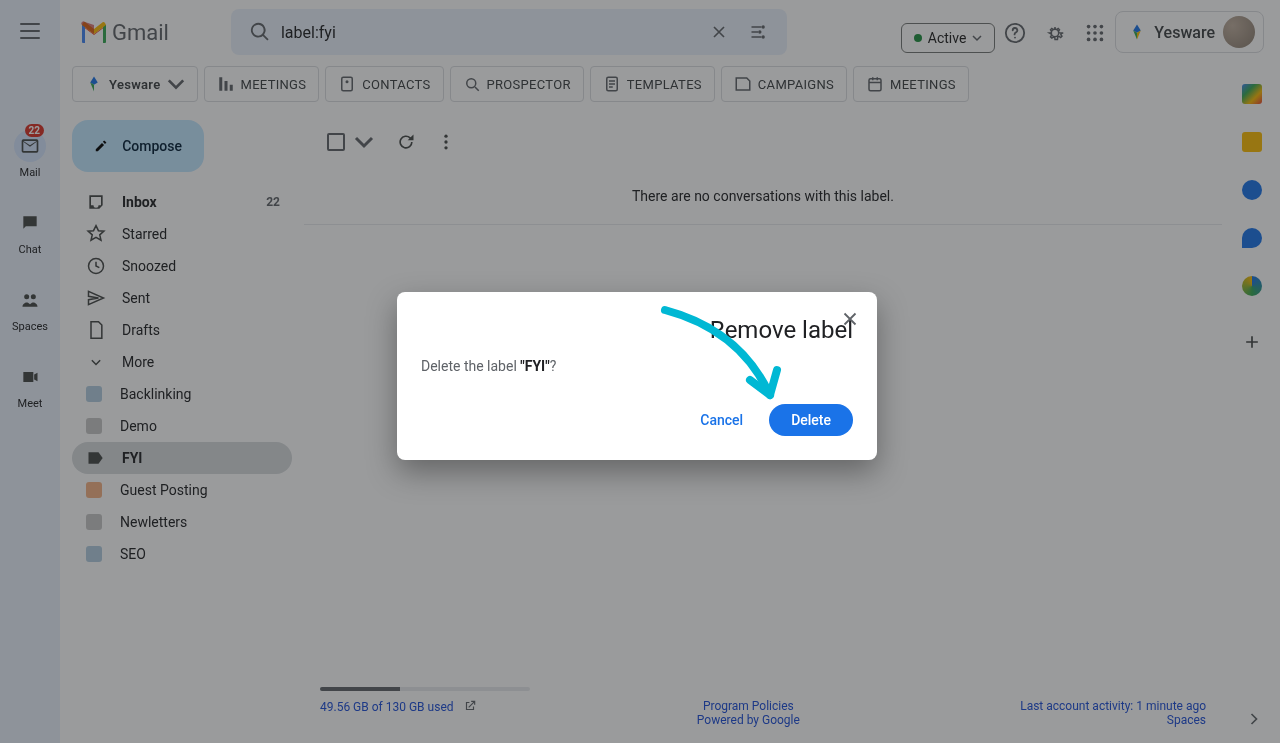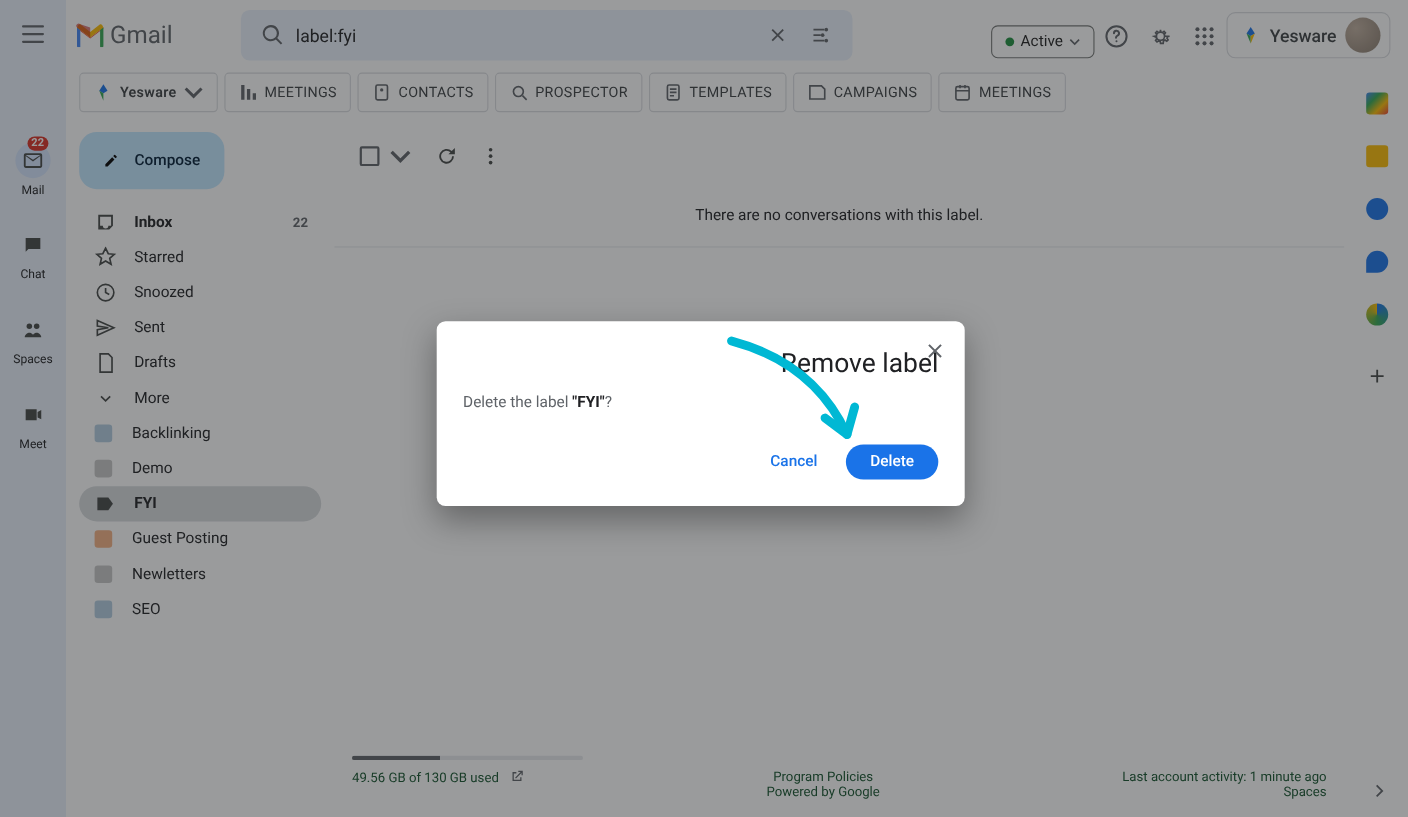--- a/index.html
+++ b/index.html
@@ -9,21 +9,21 @@
 .app-rail { position:absolute; left:0; top:0; width:60px; height:100%; background:#eaf1fb; display:flex; flex-direction:column; align-items:center; padding-top:18px; z-index:5; }
 .hamburger { width:24px; height:24px; margin-bottom:88px; cursor:pointer; }
 .hamburger div { height:2px; background:#5f6368; margin:5px 2px; border-radius:1px; }
 .rail-item { display:flex; flex-direction:column; align-items:center; font-size:11px; color:#202124; margin-bottom:28px; cursor:pointer; position:relative; }
 .rail-icon { width:32px; height:32px; display:flex; align-items:center; justify-content:center; border-radius:16px; margin-bottom:4px; }
 .rail-icon.active { background:#d3e3fd; }
 .rail-icon svg { width:20px; height:20px; fill:#444746; }
 .rail-badge { position:absolute; top:-6px; right:2px; background:#d93025; color:#fff; font-size:10px; font-weight:700; padding:1px 4px; border-radius:8px; }
 
 
-.header { position:absolute; left:48px; right:0; top:0; height:64px; display:flex; align-items:center; padding:0 16px; }
+.header { position:absolute; left:60px; right:0; top:0; height:64px; display:flex; align-items:center; padding:0 16px; }
 .logo { display:flex; align-items:center; margin-left:4px; }
 .logo-text { font-size:22px; color:#5f6368; margin-left:4px; }
 .search { flex:0 0 556px; height:46px; background:#eaf1fb; border-radius:8px; display:flex; align-items:center; margin-left:62px; padding:0 8px; }
 .search svg.sicon { width:22px; height:22px; fill:#5f6368; margin:0 10px; }
 .search input { flex:1; border:none; background:transparent; font-size:16px; color:#202124; outline:none; }
 .search .clear, .search .tune { width:40px; height:40px; display:flex; align-items:center; justify-content:center; cursor:pointer; border-radius:50%; }
 .search .clear svg, .search .tune svg { width:20px; height:20px; fill:#5f6368; }
 .header-right { margin-left:auto; display:flex; align-items:flex-end; gap:0; }
 .chip { display:flex; align-items:center; gap:6px; border:1px solid #747775; padding:6px 12px; border-radius:6px; font-size:14px; color:#1f1f1f; cursor:pointer; }
 .status-dot { width:8px; height:8px; background:#1e8e3e; border-radius:50%; }
@@ -53,21 +53,21 @@
 
 .main { position:absolute; left:304px; right:58px; top:112px; bottom:0; background:#fff; border-radius:16px 16px 0 0; display:flex; flex-direction:column; }
 .mtoolbar { display:flex; align-items:center; gap:4px; padding:12px 14px; }
 .mtoolbar .cbx { width:18px; height:18px; border:2px solid #5f6368; border-radius:2px; }
 .mtoolbar svg { width:20px; height:20px; fill:#444746; }
 .micon { width:36px; height:36px; display:flex; align-items:center; justify-content:center; border-radius:50%; cursor:pointer; }
 .empty-msg { text-align:center; padding:16px 0 20px; border-bottom:1px solid #e8eaed; font-size:14px; color:#202124; }
 .main-bottom { margin-top:auto; padding:16px; }
 .bar { width:210px; height:4px; background:#e8eaed; border-radius:2px; overflow:hidden; }
 .bar-fill { height:100%; background:#5f6368; }
-.footer-row { display:flex; justify-content:space-between; font-size:12px; color:#14532d; margin-top:8px; }
+.footer-row { display:flex; justify-content:space-between; font-size:12px; color:#1d4ed8; margin-top:8px; }
 .footer-mid { text-align:center; flex:1; }
 .footer-right { text-align:right; }
 
 
 .side-panel { position:absolute; right:0; top:64px; width:56px; bottom:0; display:flex; flex-direction:column; align-items:center; gap:28px; padding-top:20px; }
 .sp { width:20px; height:20px; cursor:pointer; }
 .sp-chevron { position:absolute; bottom:10px; right:16px; }
 
 
 .scrim { position:absolute; inset:0; background:rgba(32,33,36,.45); z-index:40; }

